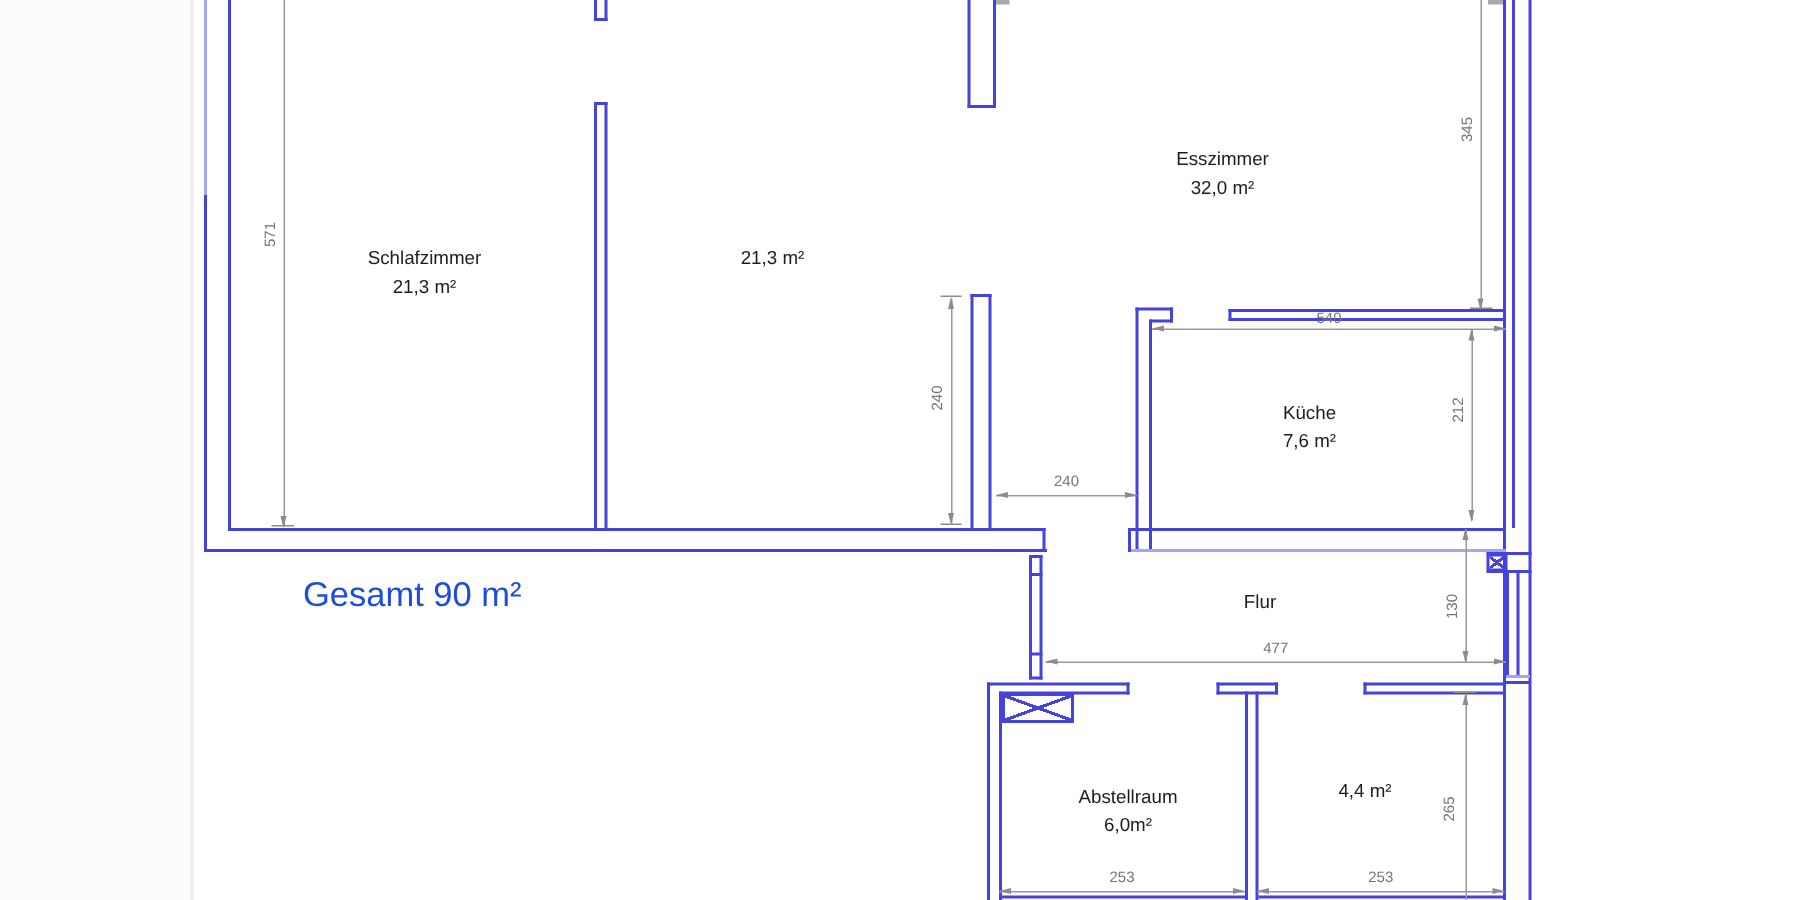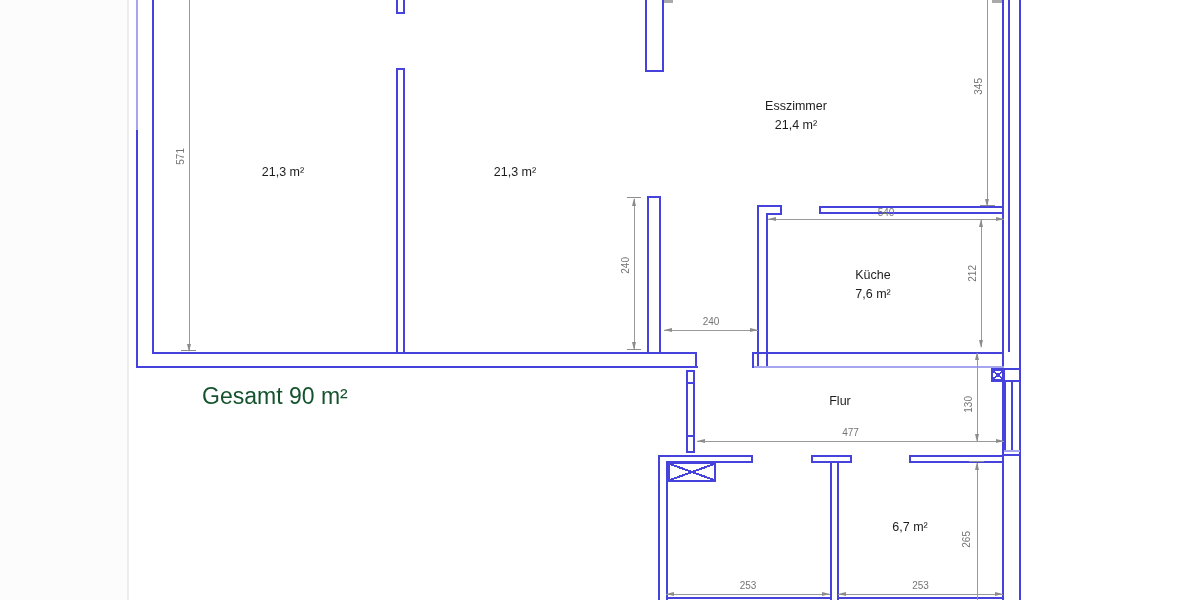--- a/index.html
+++ b/index.html
@@ -23,21 +23,21 @@
   .aL{border-top:2.5px solid transparent;border-bottom:2.5px solid transparent;border-right:8px solid #8c8c8c;}
   .aR{border-top:2.5px solid transparent;border-bottom:2.5px solid transparent;border-left:8px solid #8c8c8c;}
   .aU{border-left:2.5px solid transparent;border-right:2.5px solid transparent;border-bottom:8px solid #8c8c8c;}
   .aD{border-left:2.5px solid transparent;border-right:2.5px solid transparent;border-top:8px solid #8c8c8c;}
   .dt{position:absolute;font-size:10px;color:#757575;text-align:center;white-space:nowrap;}
   .dtv{position:absolute;font-size:10px;color:#757575;white-space:nowrap;
        writing-mode:vertical-rl;transform:rotate(180deg);}
   
   .room{position:absolute;width:160px;text-align:center;color:#1d1d1d;font-size:12.5px;line-height:19px;}
   .room span{display:block;}
-  .total{position:absolute;left:202px;top:383px;font-size:23px;color:#14532d;}
+  .total{position:absolute;left:202px;top:383px;font-size:23px;color:#1d4ed8;}
 </style>
 </head>
 <body>
 
 <div id="stage">
   <div class="pagestrip"></div>
   <div class="pageline"></div>
 
   <i class="wl" style="left:136px;top:0;width:2px;height:132px"></i>
   <i class="w" style="left:136px;top:130px;width:2px;height:238px"></i>
@@ -167,34 +167,39 @@
   <i class="aL" style="left:666px;top:592px"></i>
   <i class="aR" style="left:822px;top:592px"></i>
   <span class="dt" style="left:666px;top:580px;width:164px">253</span>
 
   <i class="dl" style="left:838px;top:594px;width:165px;height:1px"></i>
   <i class="aL" style="left:838px;top:592px"></i>
   <i class="aR" style="left:995px;top:592px"></i>
   <span class="dt" style="left:838px;top:580px;width:165px">253</span>
 
   <div class="room" style="left:203px;top:163px">
+    <span>Schlafzimmer</span>
     <span>21,3 m²</span>
   </div>
   <div class="room" style="left:435px;top:163px">
     <span>21,3 m²</span>
   </div>
-  <div class="room" style="left:716px;top:97px">
+  <div class="room" style="left:735px;top:97px">
     <span>Esszimmer</span>
-    <span>21,4 m²</span>
+    <span>32,0 m²</span>
   </div>
   <div class="room" style="left:793px;top:266px">
     <span>Küche</span>
     <span>7,6 m²</span>
   </div>
   <div class="room" style="left:760px;top:392px">
     <span>Flur</span>
   </div>
+  <div class="room" style="left:672px;top:522px">
+    <span>Abstellraum</span>
+    <span>6,0m²</span>
+  </div>
   <div class="room" style="left:830px;top:518px">
-    <span>6,7 m²</span>
+    <span>4,4 m²</span>
   </div>
 
   <div class="total">Gesamt 90 m²</div>
 </div>
 
 </body></html>

